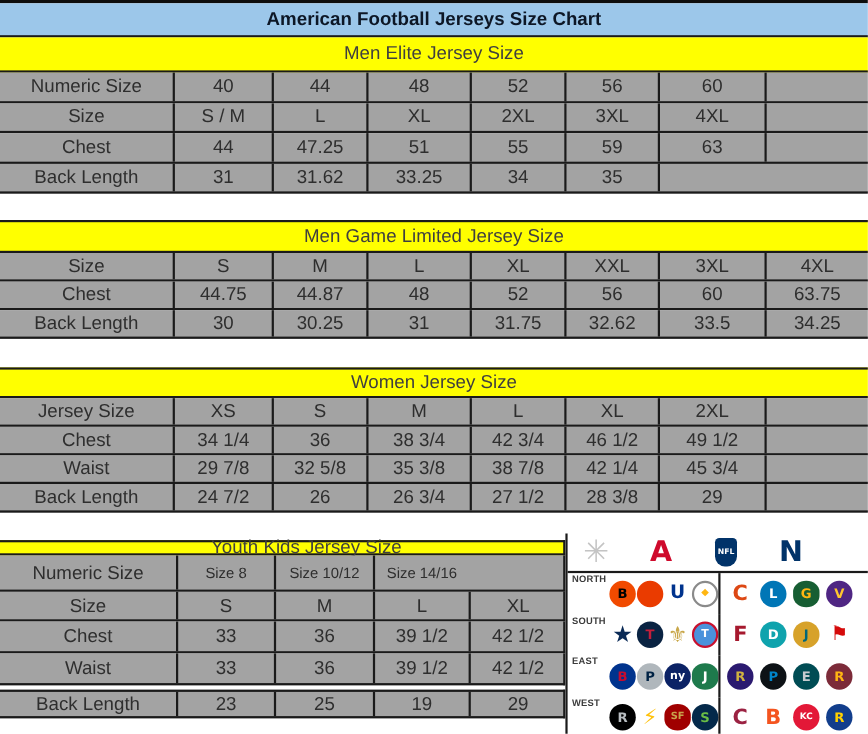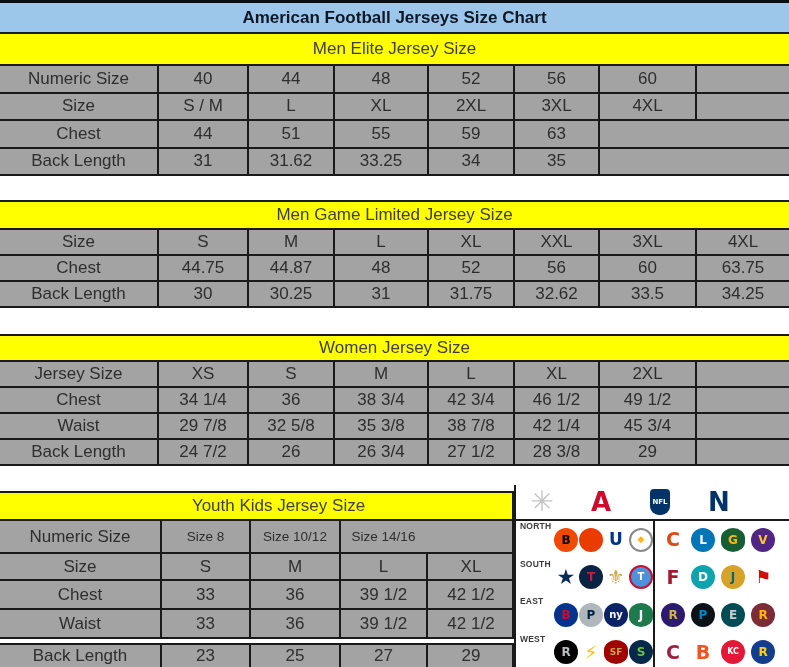--- a/index.html
+++ b/index.html
@@ -13,21 +13,21 @@
   .top-strip{height:3px;background:#0d0d0d;}
   .title-bar{height:31px;background:var(--blue);border-bottom:2px solid var(--bc);
     display:flex;align-items:center;justify-content:center;
     font-size:17px;font-weight:bold;color:#0d1726;}
   
   .sec-header{background:var(--yellow);border-top:2px solid var(--bc);border-bottom:2px solid var(--bc);
     display:flex;align-items:center;justify-content:center;font-size:17px;color:#3f3f3f;}
   #table-0 .sec-header{height:32px;border-top:none;}
   #table-1 .sec-header{height:30px;}
   #table-2 .sec-header{height:28px;}
-  #table-3 .sec-header{height:30px;border-right:2px solid var(--bc);padding-left:45px;}
+  #table-3 .sec-header{height:14px;border-right:2px solid var(--bc);padding-left:45px;}
   .rows{display:flex;flex-direction:column;}
   #table-0 .rows{height:110px;}
   #table-1 .rows{height:78px;}
   #table-2 .rows{height:104px;}
   #table-3 .rows{height:148px;}
   .row{flex:1;display:grid;border-bottom:2px solid var(--bc);background:#a3a3a3;}
   .cols-main{grid-template-columns:157px 90px 86px 94px 86px 85px 97px 1fr;}
   .cols-youth{grid-template-columns:160px 89px 90px 87px 88px;}
   #table-3 .row{flex:none;border-right:2px solid var(--bc);}
   #table-3 .row:nth-child(1){height:33px;}
@@ -87,20 +87,21 @@
           <div class="cell">L</div>
           <div class="cell">XL</div>
           <div class="cell">2XL</div>
           <div class="cell">3XL</div>
           <div class="cell">4XL</div>
           <div class="cell"></div>
         </div>
         <div class="row cols-main">
           <div class="cell">Chest</div>
           <div class="cell">44</div>
+          <div class="cell">47.25</div>
           <div class="cell">51</div>
           <div class="cell">55</div>
           <div class="cell">59</div>
           <div class="cell">63</div>
           <div class="cell"></div>
         </div>
         <div class="row cols-main">
           <div class="cell">Back Length</div>
           <div class="cell">31</div>
           <div class="cell">31.62</div>
@@ -225,21 +226,21 @@
               <div class="cell">Waist</div>
               <div class="cell">33</div>
               <div class="cell">36</div>
               <div class="cell">39 1/2</div>
               <div class="cell">42 1/2</div>
             </div>
             <div class="row cols-youth">
               <div class="cell">Back Length</div>
               <div class="cell">23</div>
               <div class="cell">25</div>
-              <div class="cell">27</div>
+              <div class="cell">19</div>
               <div class="cell">29</div>
             </div>
           </div>
         </div>
     </div>
     <div class="logo-panel">
       <div class="conf-header" id="conf-header">
           <div class="conf-icon-box">
             <span class="logo bare" style="color: rgb(196, 196, 196); font-size: 28px;">✳</span>
           </div>

